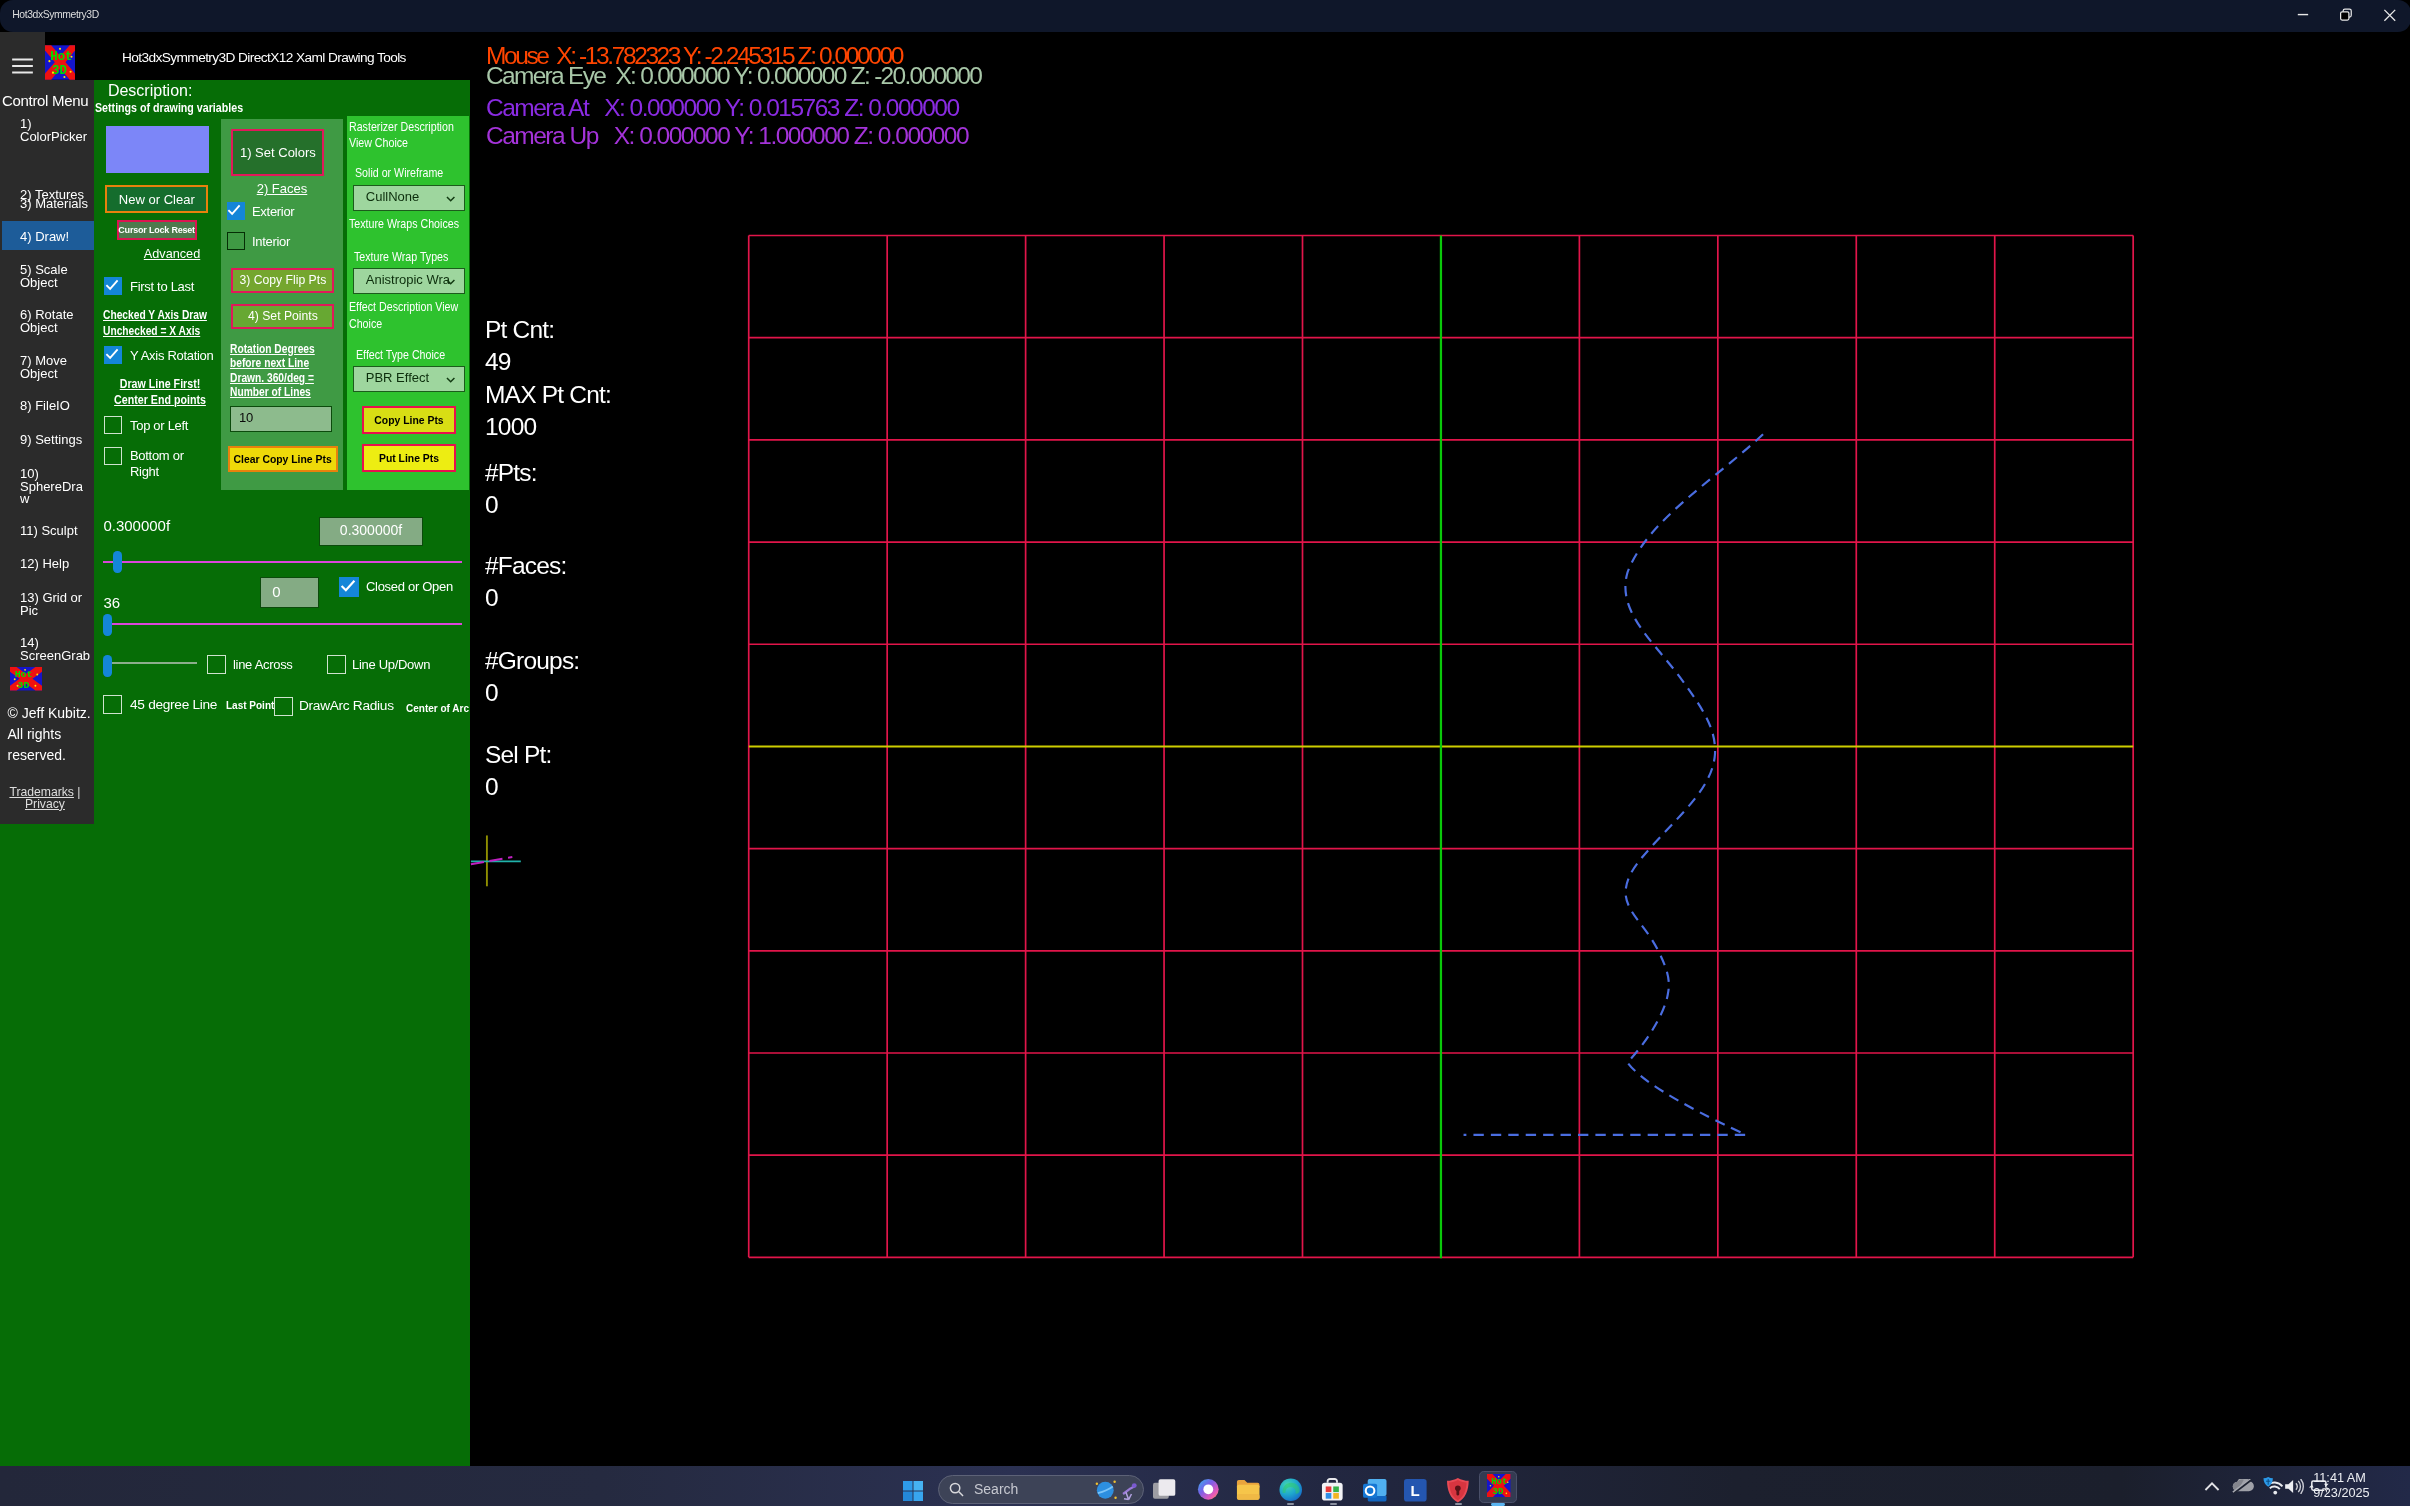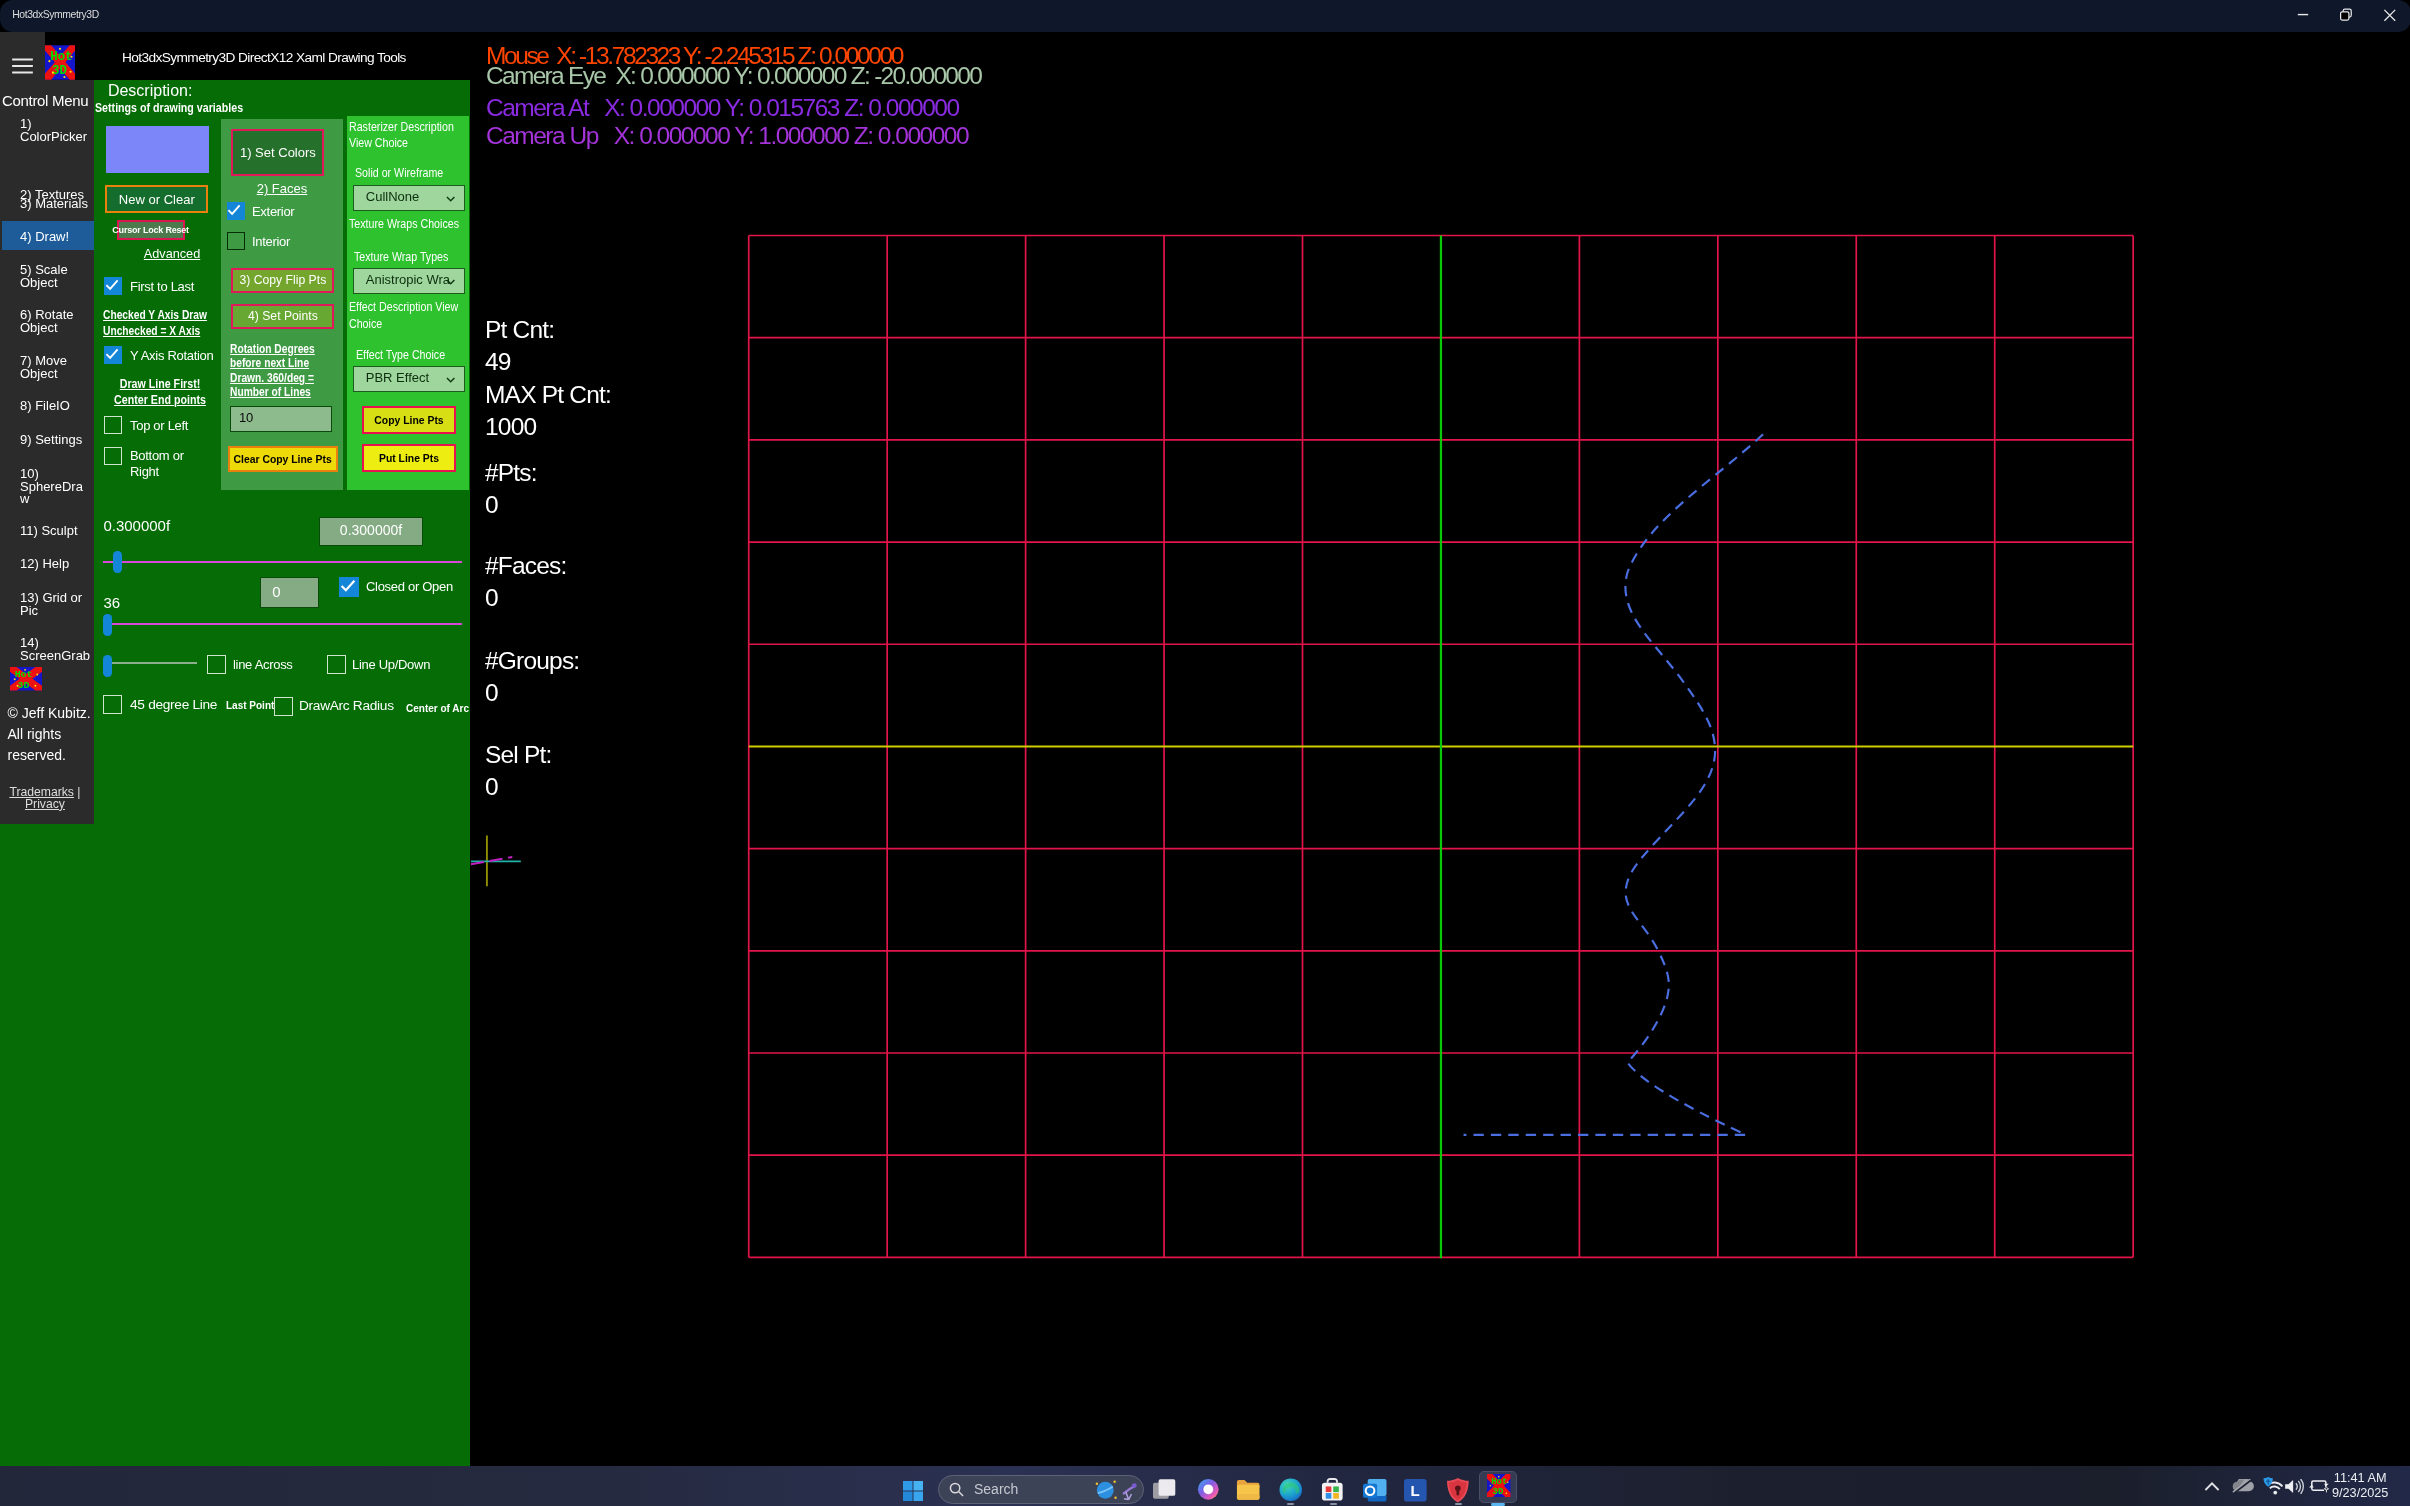--- a/index.html
+++ b/index.html
@@ -128,21 +128,21 @@
       <path d="M202 10.5l11.5 11.5M213.5 10.5L202 22" stroke="#e8e8e8" stroke-width="1.4"></path>
     </svg>
   </div>
 
   <div class="abs" id="gpanel">
     <div class="wt" style="left:0.9px;top:1.9px;font-size:16px;padding-left:13px;">Description:</div>
     <div class="wt cx" style="left:0.9px;top:21px;font-size:12.7px;font-weight:bold;">Settings of drawing variables</div>
 
     <div class="abs" style="left:12.2px;top:46px;width:103px;height:47px;background:#7c86f8;"></div>
     <div class="btn" style="left:11.3px;top:105px;width:103px;height:28px;background:#156d2d;border:2.8px solid #e8820c;font-size:13px;color:#fff;">New or Clear</div>
-    <div class="btn" style="left:22.6px;top:140px;width:68px;height:20px;background:#4d7a4d;border:2.8px solid #dc1450;font-size:9px;color:#fff;font-weight:bold;letter-spacing:-0.2px;">Cursor Lock Reset</div>
+    <div class="btn" style="left:22.6px;top:140px;width:80px;height:20px;background:#4d7a4d;border:2.8px solid #dc1450;font-size:9px;color:#fff;font-weight:bold;letter-spacing:-0.2px;">Cursor Lock Reset</div>
     <div class="wt u" style="left:19px;top:167px;width:118px;text-align:center;font-size:12.7px;">Advanced</div>
     <div class="cb on" style="left:10.4px;top:197px;">
         <svg width="14" height="12.2" viewBox="0 0 15 13">
           <path d="M1.5 6.5L5.5 10.5L13.5 1.5" stroke="#fff" stroke-width="2" fill="none"></path>
         </svg>
       </div>
     <div class="wt" style="left:36px;top:199px;font-size:13px;letter-spacing:-0.3px;">First to Last</div>
     <div class="wt u cx" style="left:9.4px;top:228px;font-size:12.2px;font-weight:bold;line-height:15.5px;">Checked Y Axis Draw<br>Unchecked = X Axis</div>
     <div class="cb on" style="left:10.4px;top:266px;">
         <svg width="14" height="12.2" viewBox="0 0 15 13">
@@ -373,16 +373,16 @@
       <path d="M0 5.5h3.5L8.5 1v14L3.5 10.5H0Z" fill="#eceef2"></path>
       <path d="M11.5 4.5a5.5 5.5 0 0 1 0 7M14 2a9 9 0 0 1 0 12M16.5 0a12.5 12.5 0 0 1 0 16" stroke="#caccd4" stroke-width="1.5" fill="none"></path>
     </svg>
     <svg style="position:absolute;left:2308px;top:13px" width="21.7" height="15" viewBox="0 0 23 16">
       <rect x="4" y="2" width="15" height="10" rx="1.5" stroke="#eceef2" stroke-width="1.6" fill="none"></rect>
       <path d="M4 6l-3 3h5Z" fill="#eceef2"></path>
         <path d="M19 8l3-3h-5Z" fill="#eceef2"></path>
       <path d="M17 12.5l2.6 1.4 2.6-1.4v-3l-2.6-1.3-2.6 1.3Z" fill="#23273a"></path>
       <path d="M19.6 9.2l2.3 1.2-2.3 1.2-2.3-1.2Zm0 2.4v2.6" stroke="#eceef2" stroke-width="1" fill="none"></path>
     </svg>
-    <div style="position:absolute;right:3.8px;top:4.7px;width:94px;text-align:center;font-size:12.7px;color:#eceef2;line-height:15.5px;">11:41 AM<br>9/23/2025</div>
+    <div style="position:absolute;right:3.8px;top:4.7px;width:94px;text-align:left;font-size:12.7px;color:#eceef2;line-height:15.5px;">11:41 AM<br>9/23/2025</div>
   </div>
 </div>
 
 
 </body></html>

